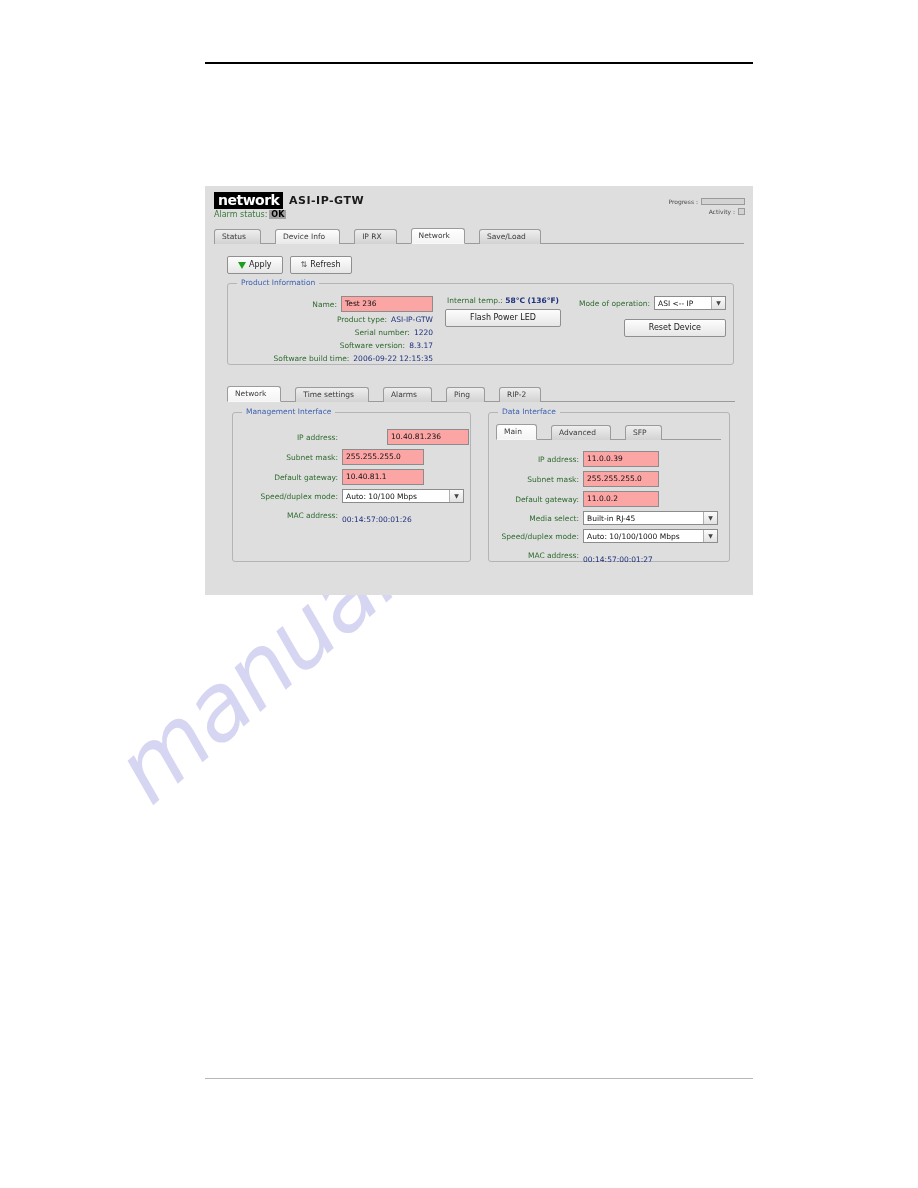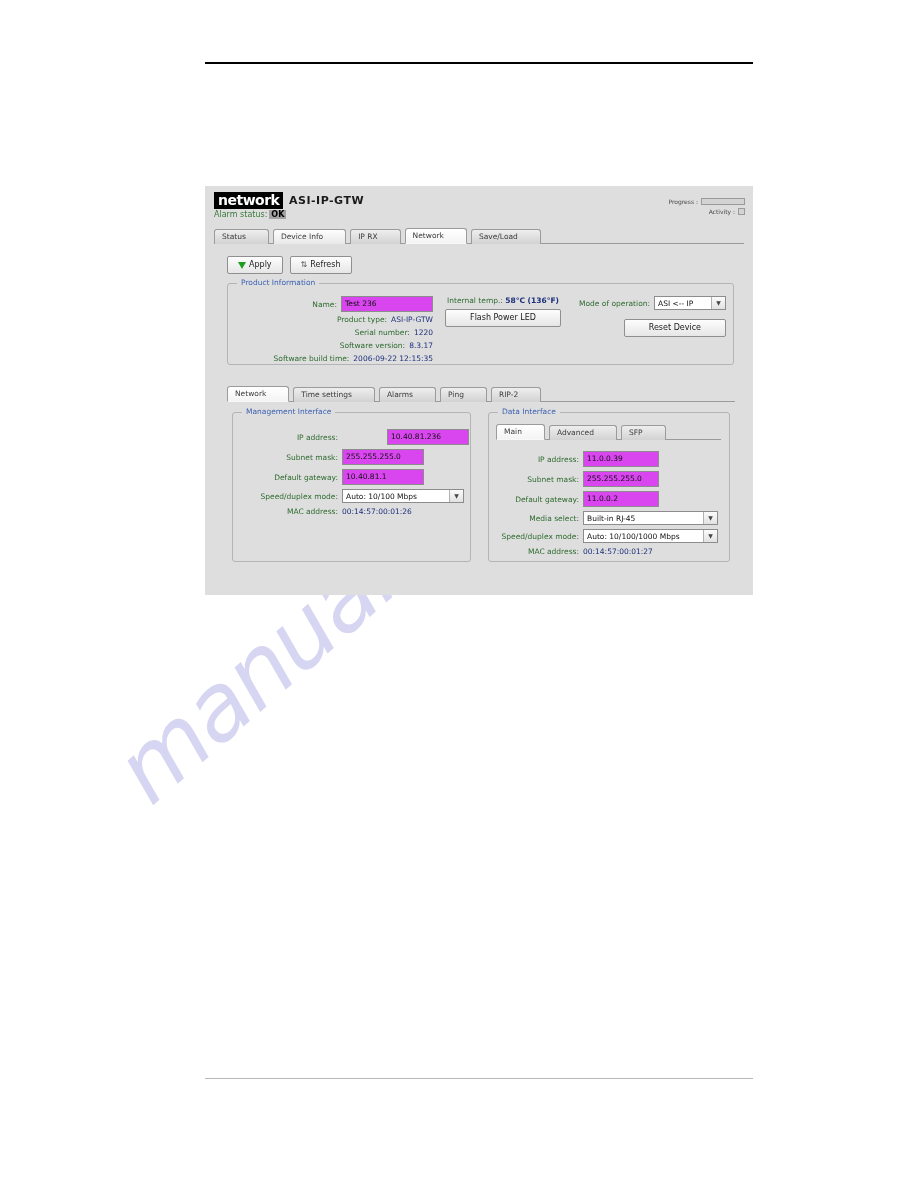--- a/index.html
+++ b/index.html
@@ -159,22 +159,22 @@
     top: 42px;
     width: 530px;
     height: 15px;
     border-bottom: 1px solid #9b9b9b;
     display: flex;
     align-items: flex-end;
   }
   .tab {
     font-size: 7.5px;
     color: #3b3b3b;
-    padding: 2px 22px 2px 7px;
-    margin-right: 4px;
+    padding: 2px 14px 2px 7px;
+    margin-right: 14px;
     background: linear-gradient(to bottom, #eeeeee 0%, #d2d2d2 100%);
     border: 1px solid #9b9b9b;
     border-bottom: none;
     border-radius: 3px 3px 0 0;
     line-height: 10px;
     position: relative;
     bottom: -1px;
     white-space: nowrap;
   }
   .tab.active {
@@ -265,21 +265,21 @@
   }
   .pi-label {
     color: #2e6b2e;
     text-align: right;
     margin-right: 4px;
   }
   .pi-value {
     color: #1c2f7a;
   }
   .field-input {
-    background: #d946ef;
+    background: #fca5a5;
     border: 1px solid #8c8c8c;
     font-size: 7.5px;
     color: #111111;
     padding: 2px 3px;
     line-height: 10px;
     box-sizing: border-box;
     font-family: "DejaVu Sans", sans-serif;
   }
 
   
@@ -408,20 +408,21 @@
     white-space: nowrap;
   }
   .form-label {
     color: #2e6b2e;
     text-align: right;
     margin-right: 4px;
     flex-shrink: 0;
   }
   .form-static {
     color: #1c2f7a;
+    margin-top: 8px;
   }
 </style>
 </head>
 <body>
 
 <div class="page-rule-top"></div>
 <div class="page-rule-bottom"></div>
 
 <div class="watermark">
   <div class="watermark-text">manualshive.com</div>

